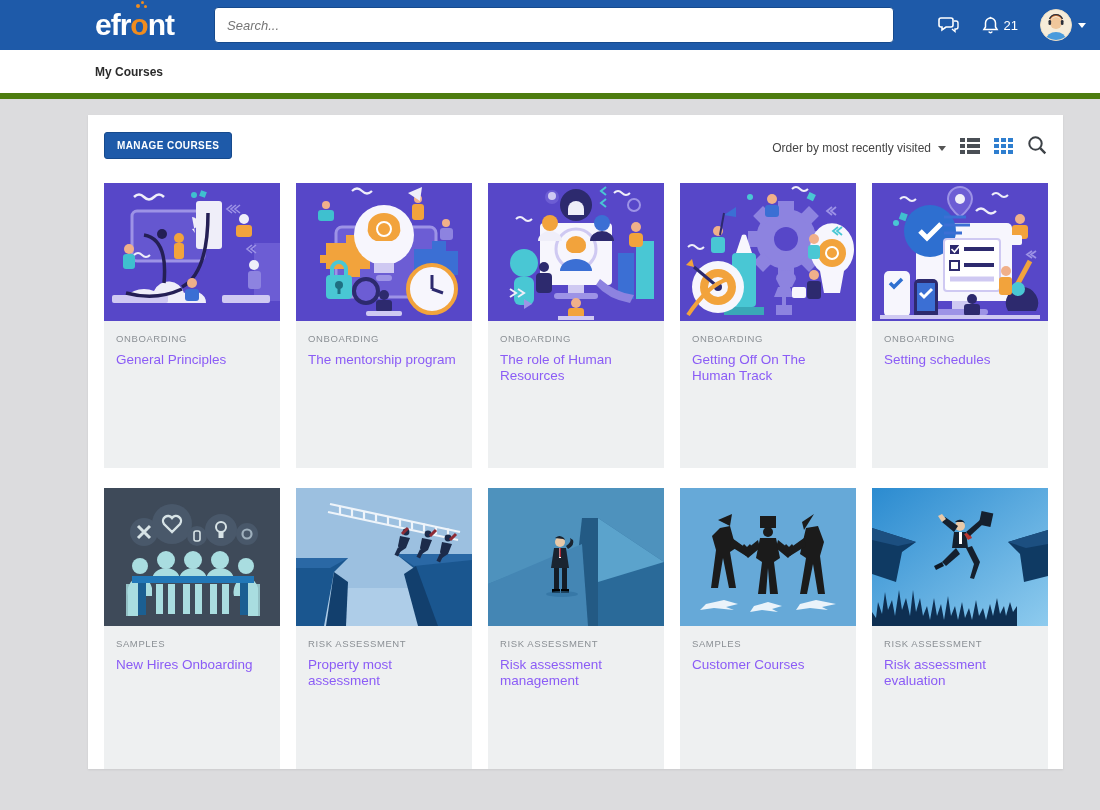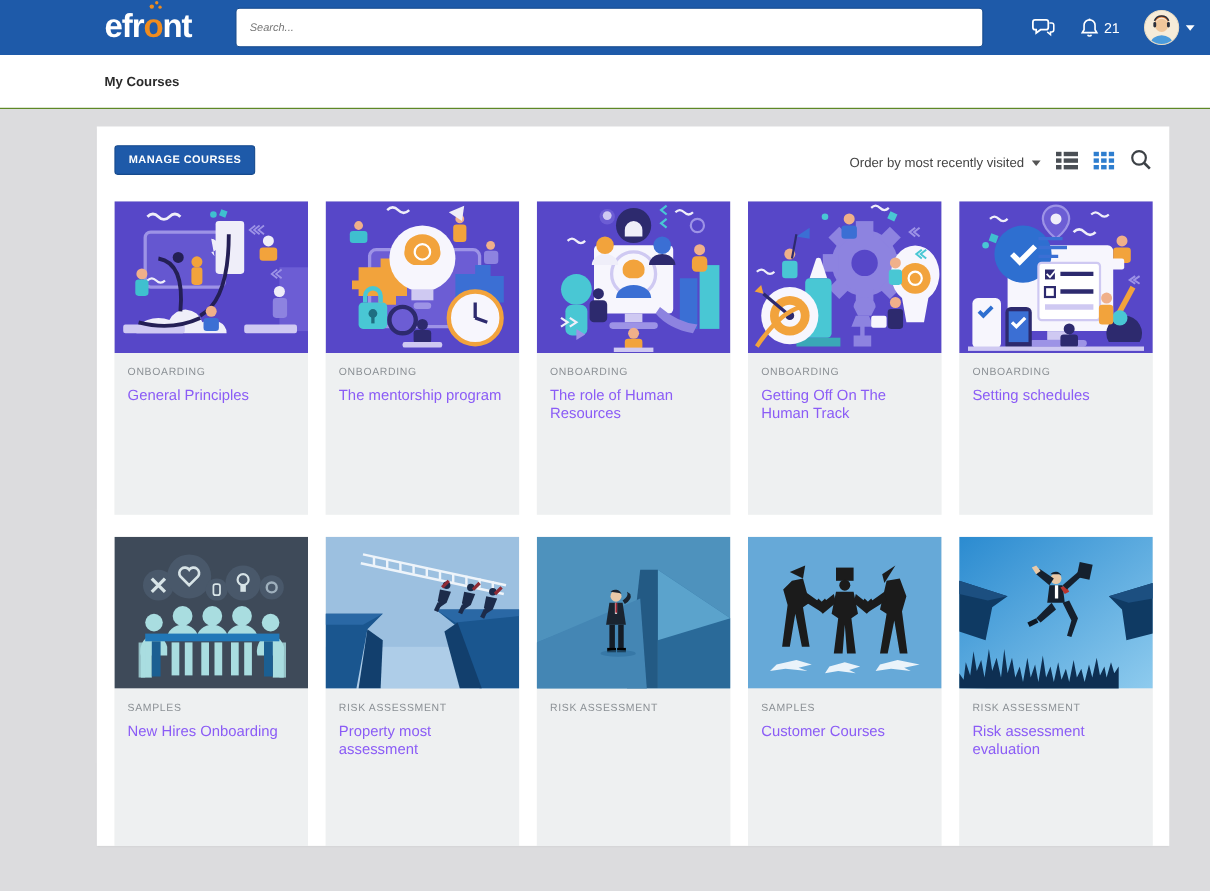--- a/index.html
+++ b/index.html
@@ -13,34 +13,34 @@
   }
   .logo { display:flex; align-items:baseline; font-weight:bold; font-size:30px;
     letter-spacing:-1px; color:#fff; margin-right:22px; user-select:none; }
   .logo .o { color:#f08c1e; position:relative; }
   .logo .o i { position:absolute; background:#f08c1e; border-radius:50%; }
   .logo .o i.d1 { width:4px; height:4px; top:-4px; left:6px; }
   .logo .o i.d2 { width:3px; height:3px; top:-7px; left:11px; }
   .logo .o i.d3 { width:3px; height:3px; top:-3px; left:14px; }
   .search-box { flex:0 0 680px; height:36px; background:#fff; border-radius:4px;
     border:1px solid #164a8d; display:flex; align-items:center; padding:0 12px; }
-  .search-box input { border:none; outline:none; width:100%; font-size:10px;
+  .search-box input { border:none; outline:none; width:100%; font-size:13px;
     font-style:italic; color:#555; background:transparent;
     font-family:"Liberation Sans", sans-serif; }
   .top-icons { display:flex; align-items:center; margin-left:auto; gap:22px; }
   .icon-btn { display:flex; align-items:center; color:#fff; cursor:pointer; }
   .badge-count { color:#fff; font-size:13px; margin-left:5px; }
   .avatar-wrap { display:flex; align-items:center; gap:6px; }
   .avatar { width:32px; height:32px; border-radius:50%; overflow:hidden;
     background:#f6ecd9; border:1px solid #e9dcc3; }
   .caret { width:0; height:0; border-left:4px solid transparent;
     border-right:4px solid transparent; border-top:5px solid #fff; }
 
   
-  .crumb-bar { height:49px; background:#fff; border-bottom:1px solid #4d7c0f;
+  .crumb-bar { height:49px; background:#fff; border-bottom:6px solid #4d7c0f;
     display:flex; align-items:center; padding-left:95px; }
   .crumb-title { font-size:12px; font-weight:bold; color:#2b2b2b; }
 
   
   .panel {
     width:975px; margin:16px 0 0 88px; background:#fff; height:654px;
     overflow:hidden; padding:16px; box-shadow:0 1px 2px rgba(0,0,0,.08);
   }
   .toolbar { display:flex; align-items:center; margin-bottom:24px; height:28px; }
   .manage-btn { background:#1e5aa9; color:#fff; border:1px solid #164a8d;
@@ -482,20 +482,21 @@
           <path d="M78 58 q6 -4 4 -8 l3 2 q2 5 -5 9 z" fill="#1a2430"></path>
           <rect x="66" y="80" width="5" height="22" fill="#141c26"></rect>
           <rect x="74" y="80" width="5" height="22" fill="#141c26"></rect>
           <rect x="64" y="101" width="8" height="4" fill="#000"></rect>
           <rect x="73" y="101" width="8" height="4" fill="#000"></rect>
         </g>
         <ellipse cx="74" cy="106" rx="16" ry="3" fill="#2f6f9e" opacity=".6"></ellipse>
       </svg>
       <div class="card-body">
         <div class="card-cat">RISK ASSESSMENT</div>
+        <div class="card-title">Risk assessment management</div>
       </div>
     </div>
 
     <div class="card">
       <svg class="card-img" viewBox="0 0 176 138">
         <rect width="176" height="138" fill="#66a9d8"></rect>
         <g fill="#1b1b1b">
           <path d="M38 32 l14 -6 l-2 12 z"></path>
           <path d="M40 40 l10 -2 l6 22 l-6 4 l6 36 h-7 l-6 -30 l-5 30 h-7 l5 -38 l-4 -14 z"></path>
           <path d="M52 50 l14 10 l4 -4 l4 6 l-8 6 l-16 -10 z"></path>

